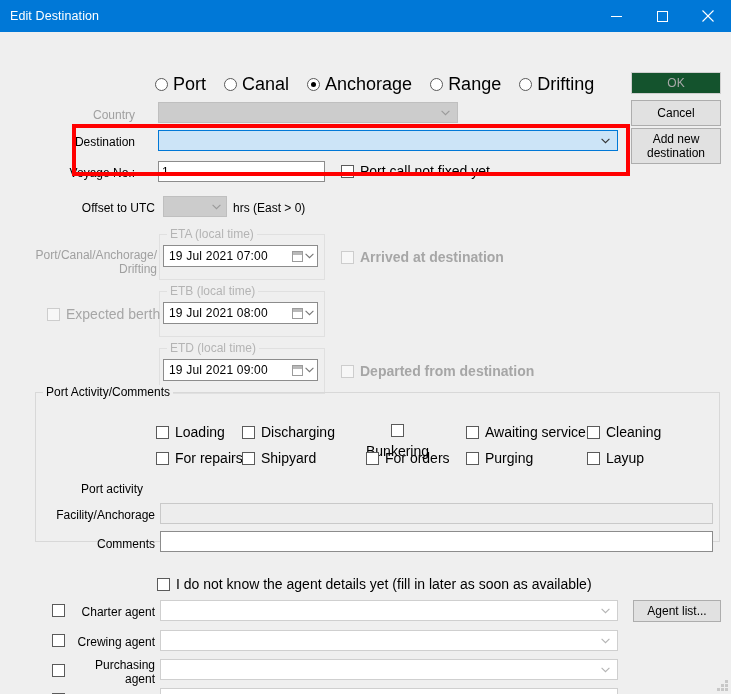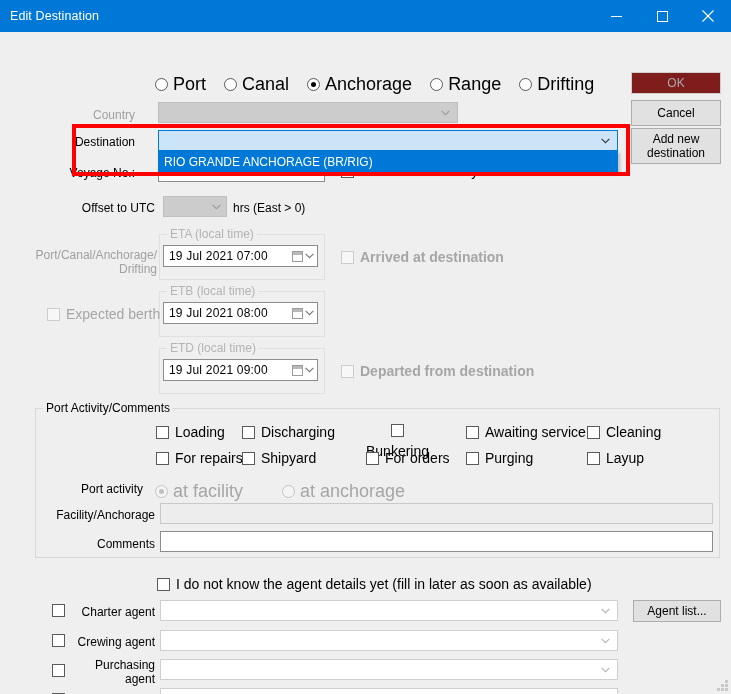--- a/index.html
+++ b/index.html
@@ -116,21 +116,21 @@
     font-size: 12px;
     color: #000;
     text-align: center;
     display: flex;
     align-items: center;
     justify-content: center;
     box-sizing: border-box;
     position: absolute;
     line-height: 14px;
   }
-  .btn.disabled { color: #a8a8a8; background: #7f1d1d; border-color: #cfcfcf; }
+  .btn.disabled { color: #a8a8a8; background: #14532d; border-color: #cfcfcf; }
 
   .combo {
     position: absolute;
     box-sizing: border-box;
     border: 1px solid #acacac;
     background: #fff;
     display: flex;
     align-items: center;
   }
   .combo.disabled { background: #cccccc; border-color: #bfbfbf; }
@@ -330,23 +330,20 @@
 
   <div class="lbl" style="position:absolute; left:60px; top:103px; width:75px;">Destination</div>
   <div class="dd-closed" style="left:158px; top:98px; width:460px; height:21px; z-index:30;">
     <span class="val" style="padding-left:6px;"></span>
     <span class="arrow">
       <svg width="9" height="6" viewBox="0 0 9 6">
           <path d="M0.6 0.8 L4.5 4.7 L8.4 0.8" fill="none" stroke="currentColor" stroke-width="1.1"></path>
         </svg>
     </span>
   </div>
-  <div class="dd-list" style="left:158px; top:119px; width:460px; z-index:30;">
-    <div class="dd-item">RIO GRANDE ANCHORAGE (BR/RIG)</div>
-  </div>
 
   <div class="lbl" style="position:absolute; left:45px; top:134px; width:90px;">Voyage No.:</div>
   <div class="textbox" style="left:158px; top:129px; width:167px; height:21px;">1</div>
   <div class="chk-row" style="left:341px; top:131px;">
     <span class="cbx"></span>
     <span>Port call not fixed yet</span>
   </div>
 
   <div class="redbox" style="left:72px; top:92px; width:558px; height:52px;"></div>
 
@@ -410,21 +407,21 @@
       <svg width="9" height="6" viewBox="0 0 9 6">
           <path d="M0.6 0.8 L4.5 4.7 L8.4 0.8" fill="none" stroke="#777" stroke-width="1.1"></path>
         </svg>
     </span>
   </div>
   <div class="chk-row dim" style="left:341px; top:331px;">
     <span class="cbx dim"></span>
     <span style="font-weight:bold;">Departed from destination</span>
   </div>
 
-  <div class="group" style="left:35px; top:376px; width:685px; height:150px;">
+  <div class="group" style="left:35px; top:360px; width:685px; height:150px;">
     <span class="group-title">Port Activity/Comments</span>
   </div>
 
   <div class="chk-row" style="left:156px; top:392px;">
     <span class="cbx"></span>
     <span>Loading</span>
   </div>
   <div class="chk-row" style="left:242px; top:392px;">
     <span class="cbx"></span>
     <span>Discharging</span>
@@ -457,30 +454,20 @@
   <div class="chk-row" style="left:466px; top:418px;">
     <span class="cbx"></span>
     <span>Purging</span>
   </div>
   <div class="chk-row" style="left:587px; top:418px;">
     <span class="cbx"></span>
     <span>Layup</span>
   </div>
 
   <div class="lbl" style="position:absolute; left:48px; top:450px; width:95px;">Port activity</div>
-  <div class="radio-row" style="left:155px; top:449px;">
-    <label class="radio-item" style="color:#a6a6a6;">
-      <span class="radio dim checked"></span>
-      <span>at facility</span>
-    </label>
-    <label class="radio-item" style="color:#a6a6a6; margin-left:21px;">
-      <span class="radio dim"></span>
-      <span>at anchorage</span>
-    </label>
-  </div>
 
   <div class="lbl" style="position:absolute; left:35px; top:476px; width:120px;">Facility/Anchorage</div>
   <div class="textbox disabled" style="left:160px; top:471px; width:553px; height:21px;"></div>
 
   <div class="lbl" style="position:absolute; left:55px; top:505px; width:100px;">Comments</div>
   <div class="textbox" style="left:160px; top:499px; width:553px; height:21px;"></div>
 
   <div class="chk-row" style="left:157px; top:544px;">
     <span class="cbx"></span>
     <span>I do not know the agent details yet (fill in later as soon as available)</span>

